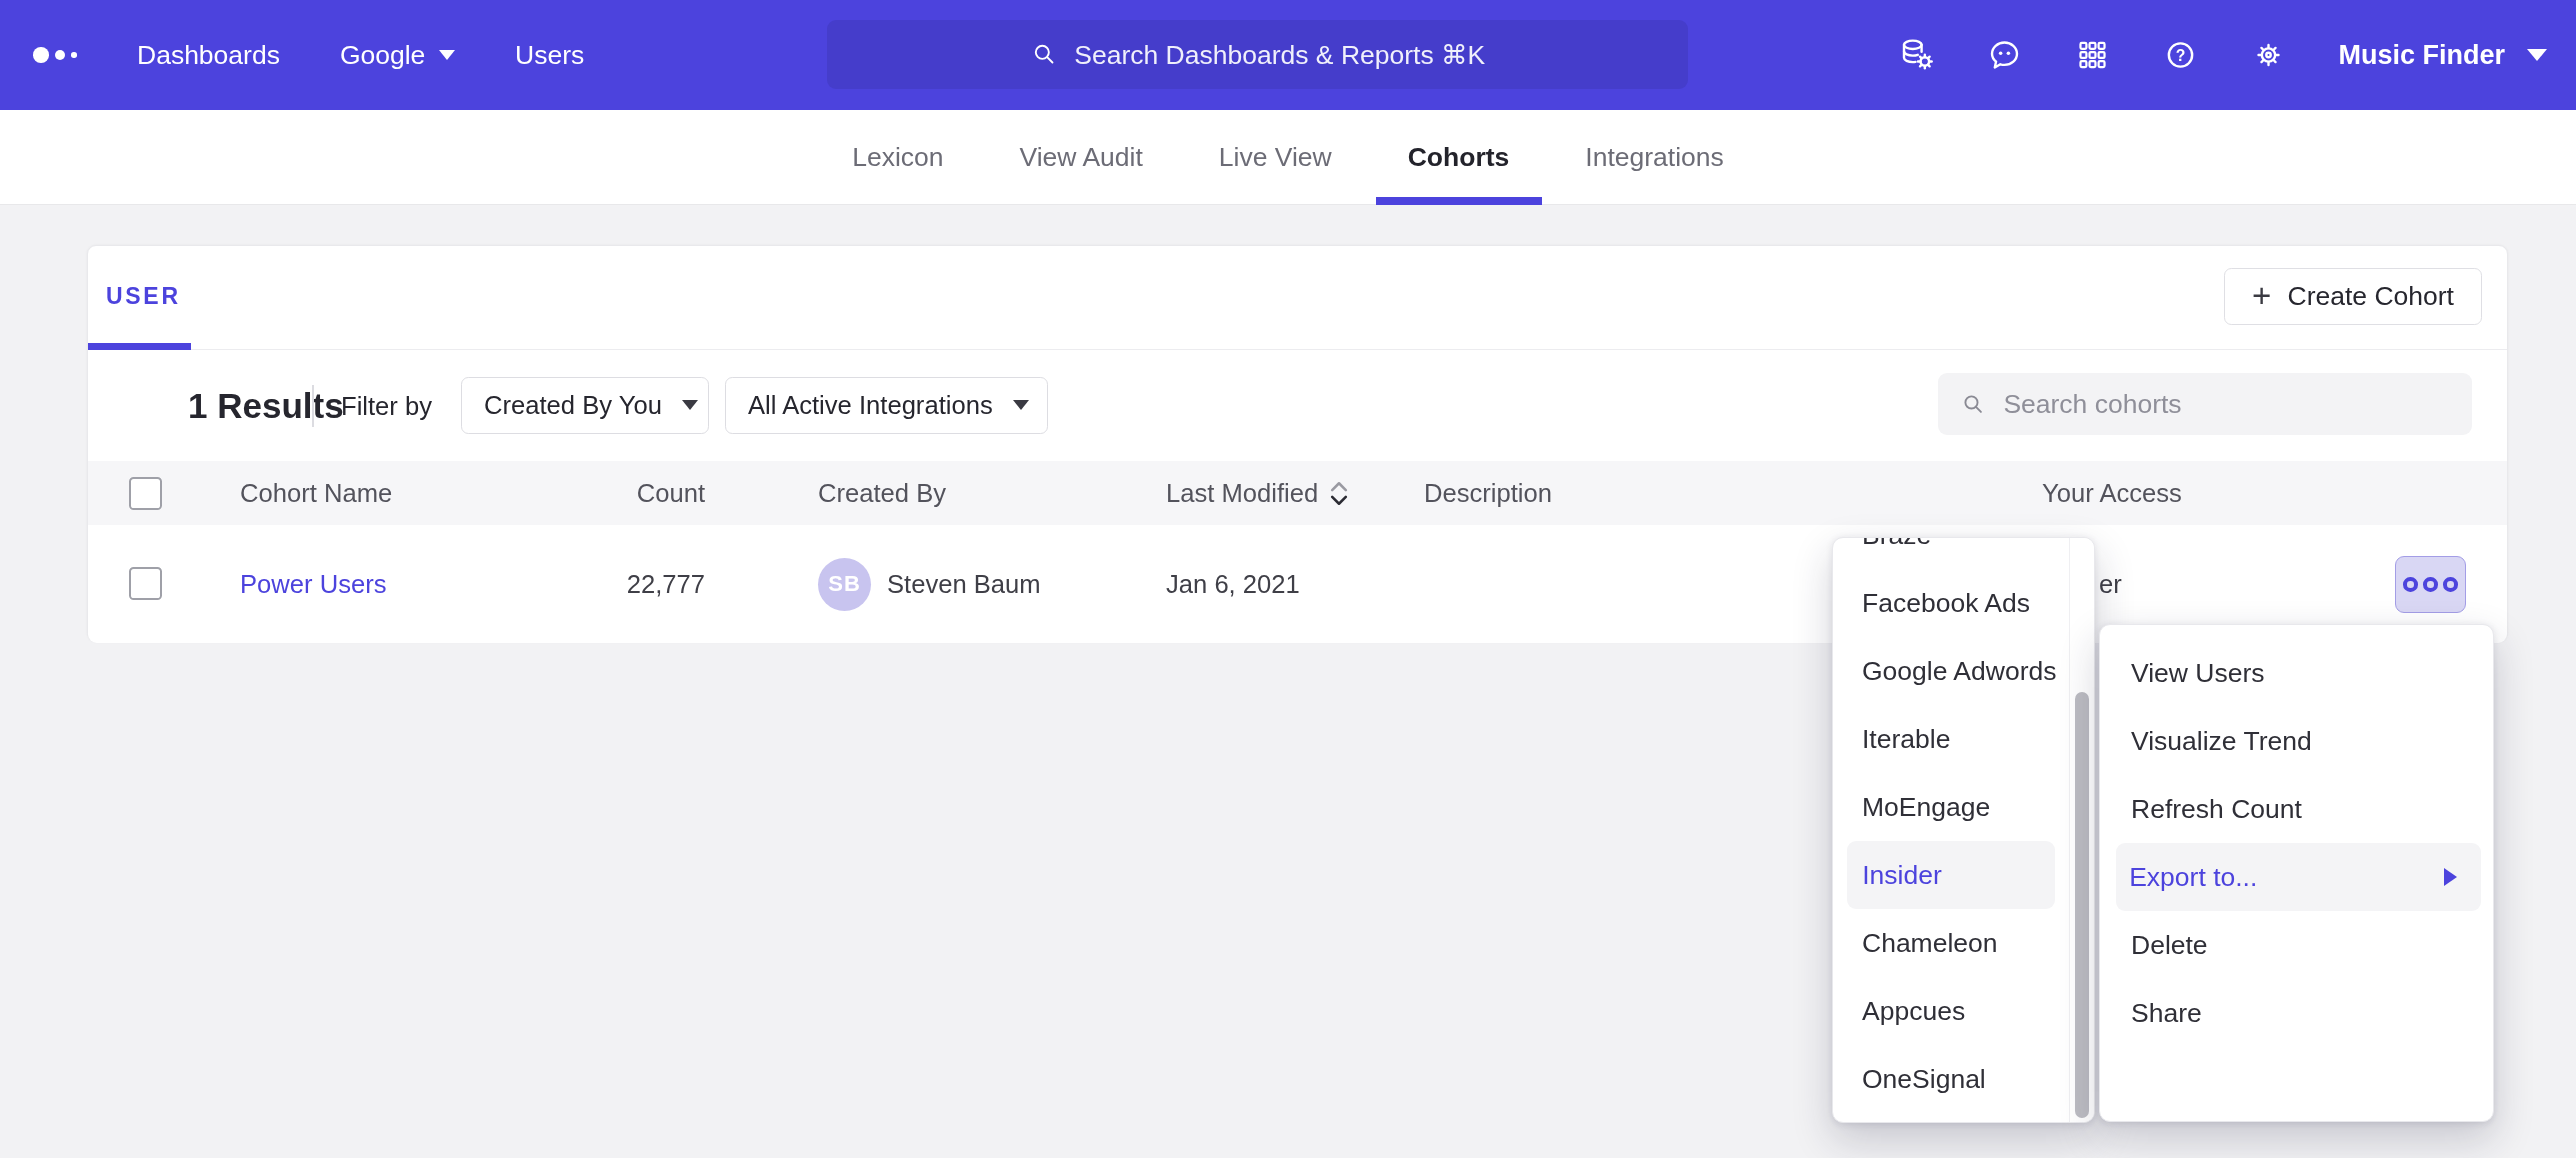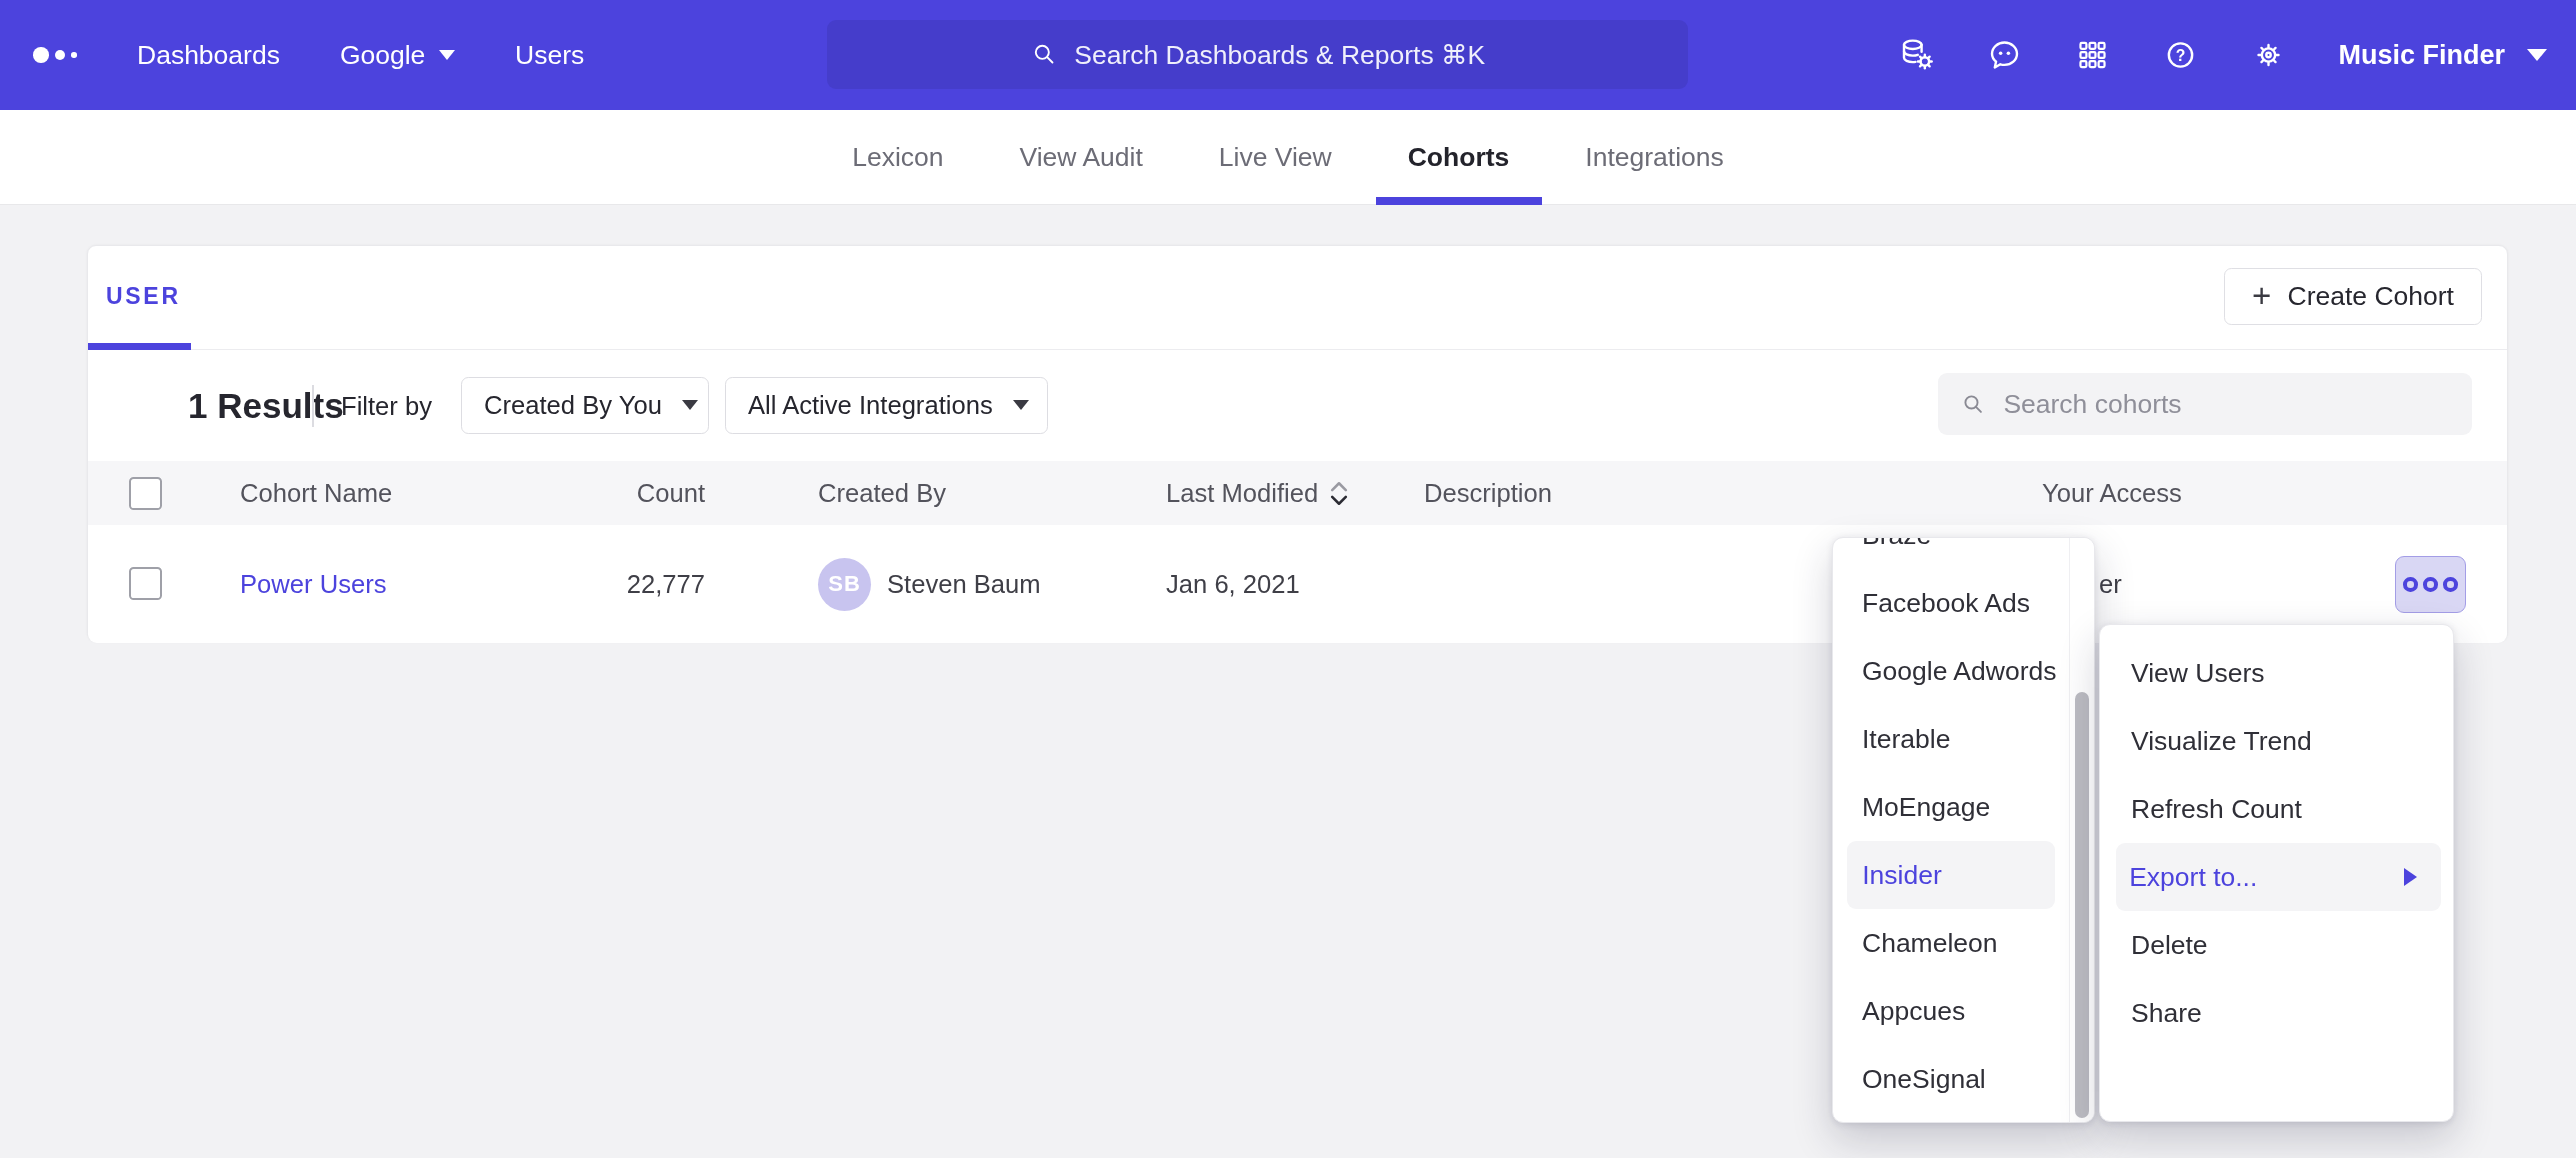--- a/index.html
+++ b/index.html
@@ -82,21 +82,21 @@
     box-shadow:0 16.4px 40px rgba(30,30,60,.20), 0 1.8px 7.3px rgba(30,30,60,.10); z-index:30; }
   #export-submenu { left:1832px; top:537px; width:263px; height:586px; overflow:hidden; }
   #submenu-items { padding-bottom:13.7px; }
   #export-submenu .mi { height:68px; line-height:68px; padding-left:29px; font-size:26.5px; color:#2F2F37; cursor:pointer; }
   #export-submenu .mi:first-child { margin-top:-37px; }
   #export-submenu .mi.sel { background:var(--selected_row_bg,#F4F4F6); border-radius:9px; margin-left:13.7px; margin-right:39px;
     padding-left:15.5px; color:var(--accent,#4C43DD); }
   .scroll-track { position:absolute; right:0; top:0; bottom:0; width:25px; border-left:0.9px solid #EFEFF2; background:#fff; }
   .scroll-thumb { position:absolute; left:4.6px; top:154px; width:14.6px; height:426px; background:var(--scrollbar_thumb,#BCBCC2); border-radius:7.3px; cursor:grab; }
 
-  #actions-menu { left:2099px; top:624px; width:355px; height:498px; padding-top:13.7px; }
+  #actions-menu { left:2099px; top:624px; width:395px; height:498px; padding-top:13.7px; }
   #actions-menu .mi { height:68px; line-height:68px; padding-left:31px; font-size:26.5px; color:#2F2F37; cursor:pointer; }
   #actions-menu .mi.sel { position:relative; background:var(--selected_row_bg,#F3F3F6); border-radius:9px;
     margin-left:15.5px; margin-right:12px; padding-left:13.7px; color:var(--accent,#4C43DD); }
   #actions-menu .mi.sel .subarrow { position:absolute; right:24px; top:50%; transform:translateY(-50%);
     width:0; height:0; border-top:9px solid transparent; border-bottom:9px solid transparent; border-left:13.7px solid var(--accent,#4C43DD); }
 </style>
 </head>
 <body>
 
 <div class="page">

